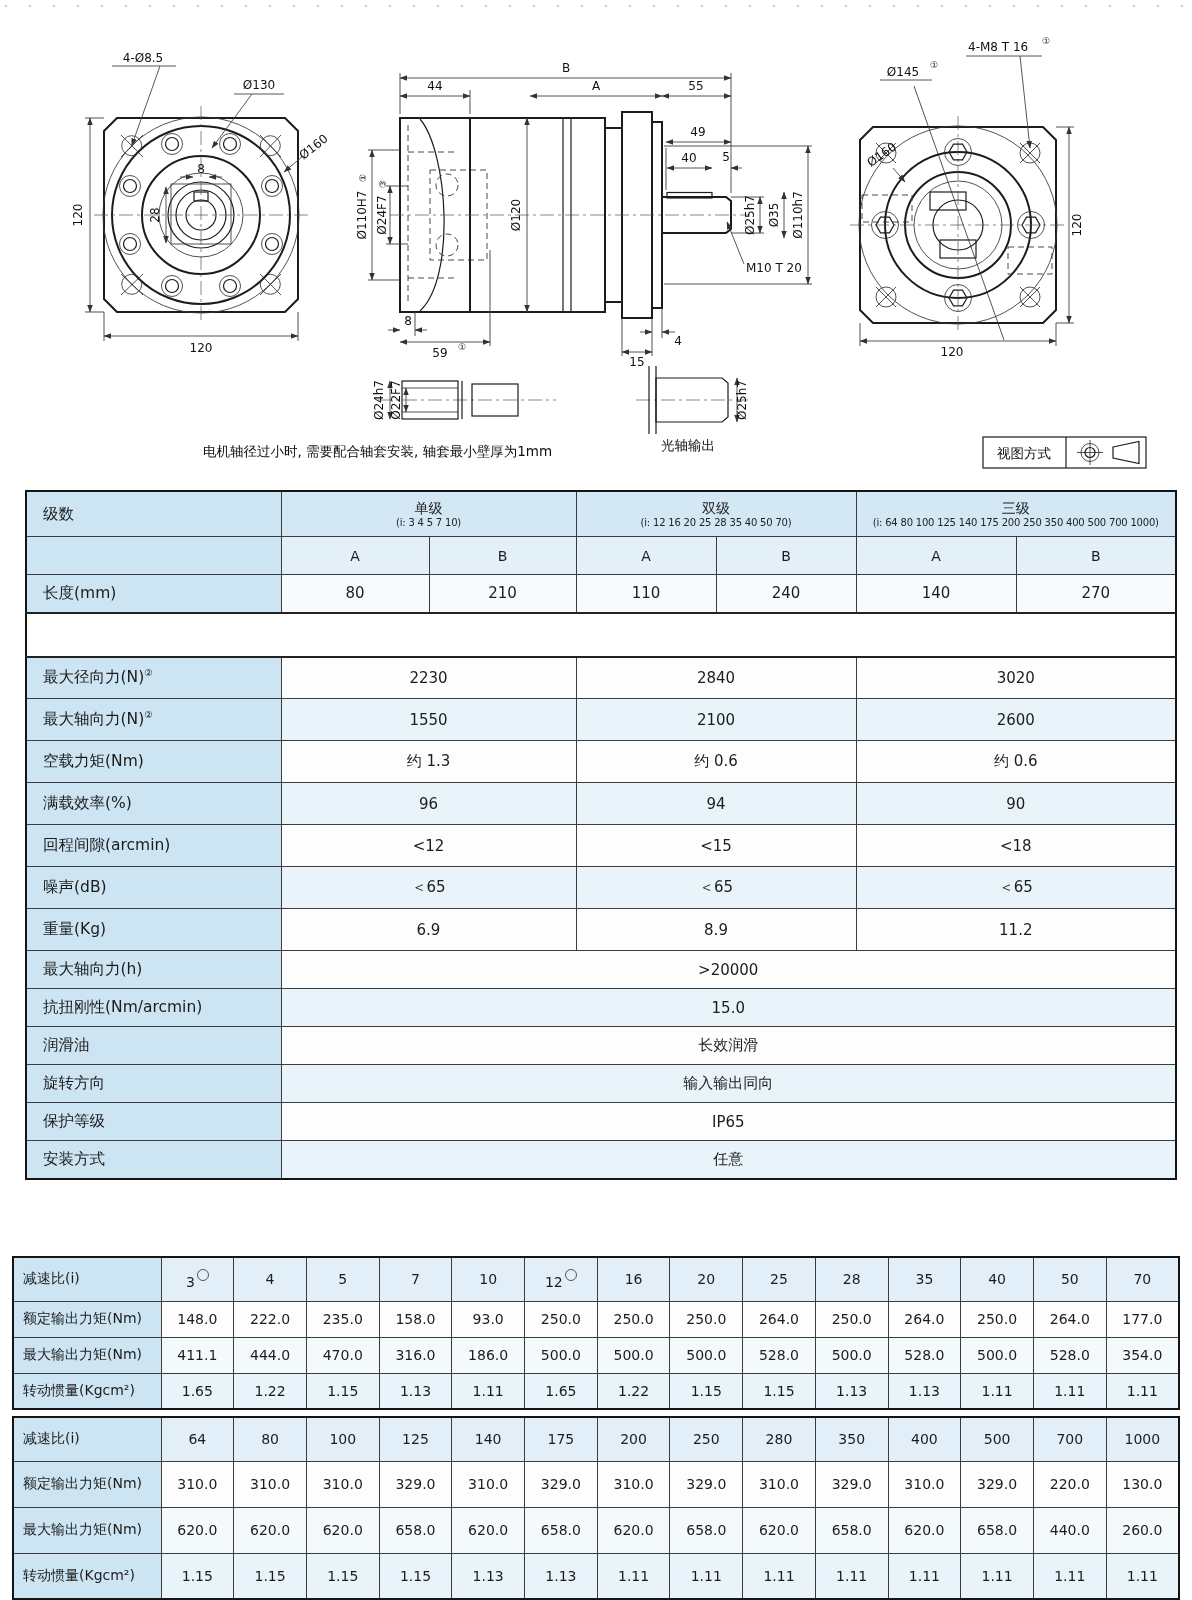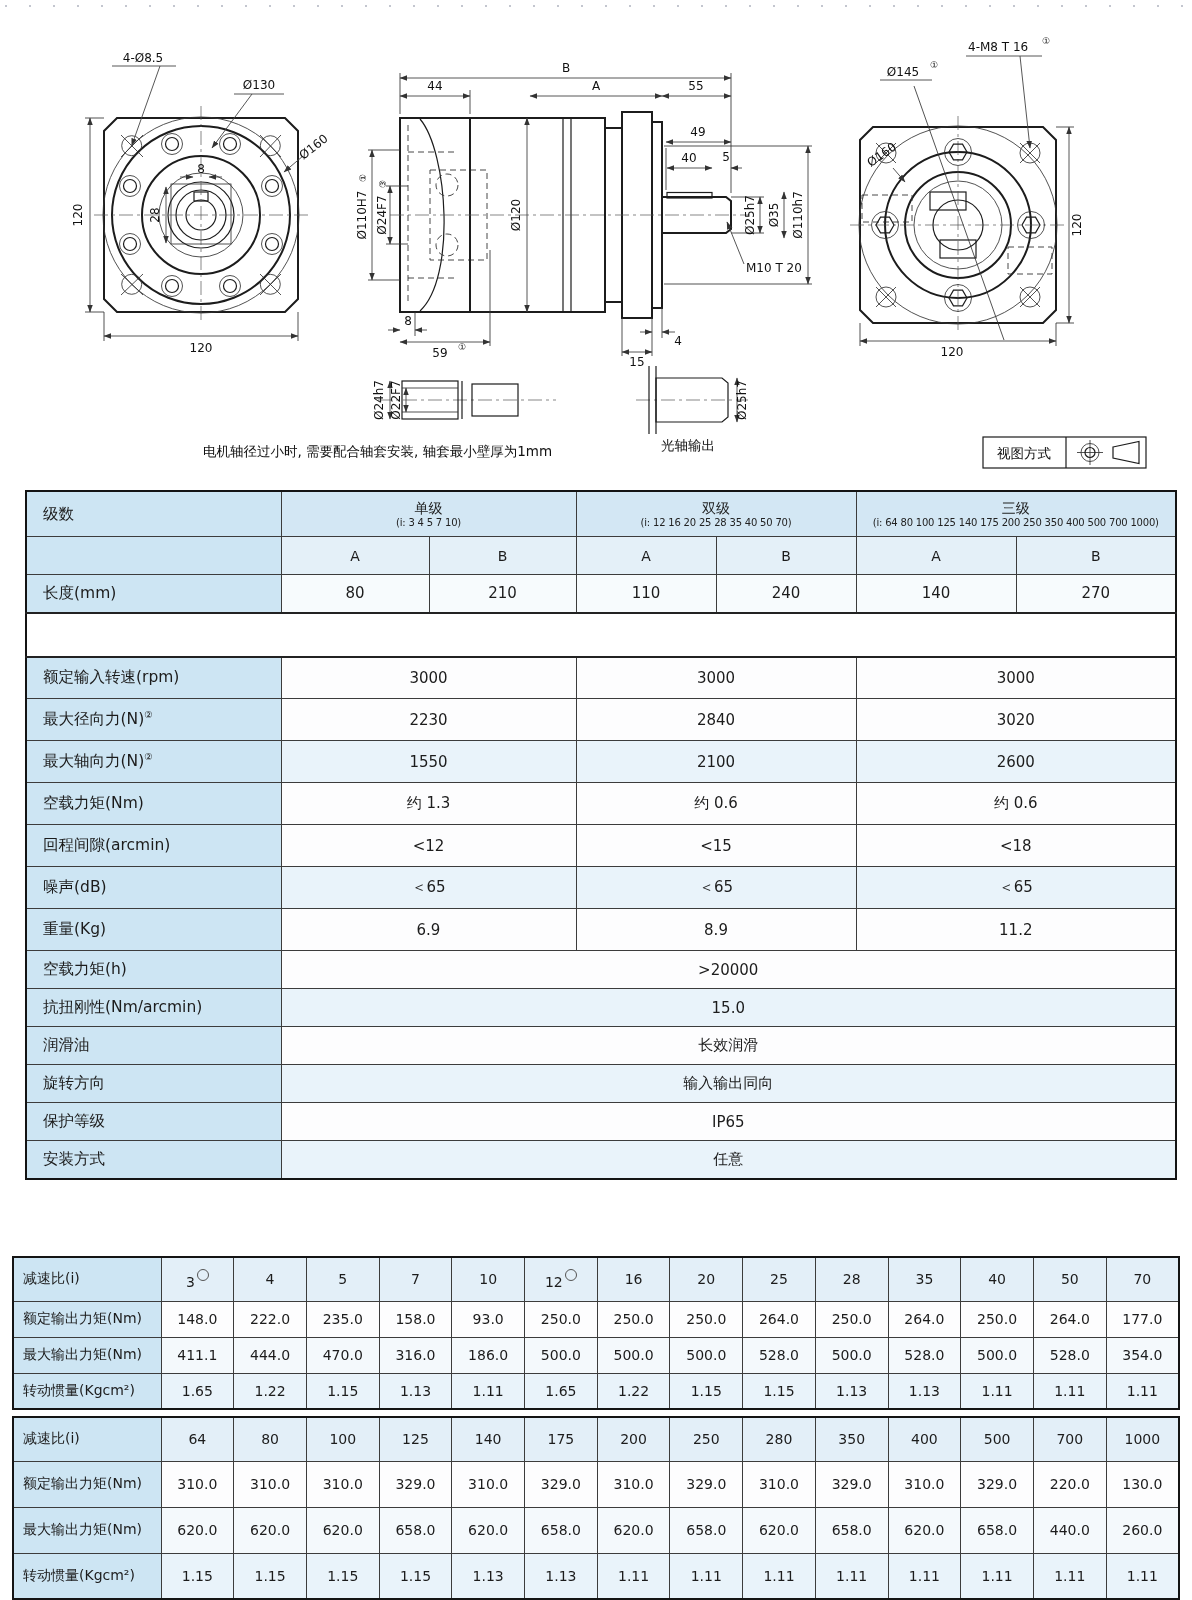--- a/index.html
+++ b/index.html
@@ -366,43 +366,43 @@
       <td class="val">240</td>
       <td class="val">140</td>
       <td class="val">270</td>
     </tr>
     <tr class="sprow">
         <td colspan="7"></td>
       </tr>
   </tbody>
   <tbody class="params">
       <tr>
-        <td class="lbl">额定输入转速(rpm)</td>
-        <td class="val" colspan="2">3000</td>
-        <td class="val" colspan="2">3000</td>
-        <td class="val" colspan="2">3000</td>
-      </tr>
-      <tr>
         <td class="lbl">最大径向力(N)<sup>②</sup></td>
         <td class="val" colspan="2">2230</td>
         <td class="val" colspan="2">2840</td>
         <td class="val" colspan="2">3020</td>
       </tr>
       <tr class="alt">
         <td class="lbl">最大轴向力(N)<sup>②</sup></td>
         <td class="val" colspan="2">1550</td>
         <td class="val" colspan="2">2100</td>
         <td class="val" colspan="2">2600</td>
       </tr>
       <tr>
         <td class="lbl">空载力矩(Nm)</td>
         <td class="val" colspan="2">约 1.3</td>
         <td class="val" colspan="2">约 0.6</td>
         <td class="val" colspan="2">约 0.6</td>
       </tr>
+      <tr class="alt">
+        <td class="lbl">满载效率(%)</td>
+        <td class="val" colspan="2">96</td>
+        <td class="val" colspan="2">94</td>
+        <td class="val" colspan="2">90</td>
+      </tr>
       <tr>
         <td class="lbl">回程间隙(arcmin)</td>
         <td class="val" colspan="2">&lt;12</td>
         <td class="val" colspan="2">&lt;15</td>
         <td class="val" colspan="2">&lt;18</td>
       </tr>
       <tr class="alt">
         <td class="lbl">噪声(dB)</td>
         <td class="val" colspan="2">＜65</td>
         <td class="val" colspan="2">＜65</td>
@@ -410,21 +410,21 @@
       </tr>
       <tr>
         <td class="lbl">重量(Kg)</td>
         <td class="val" colspan="2">6.9</td>
         <td class="val" colspan="2">8.9</td>
         <td class="val" colspan="2">11.2</td>
       </tr>
     </tbody>
   <tbody class="spans">
       <tr>
-        <td class="lbl">空载力矩(h)</td>
+        <td class="lbl">最大轴向力(h)</td>
         <td class="val" colspan="6">&gt;20000</td>
       </tr>
       <tr class="alt">
         <td class="lbl">抗扭刚性(Nm/arcmin)</td>
         <td class="val" colspan="6">15.0</td>
       </tr>
       <tr>
         <td class="lbl">润滑油</td>
         <td class="val" colspan="6">长效润滑</td>
       </tr>

